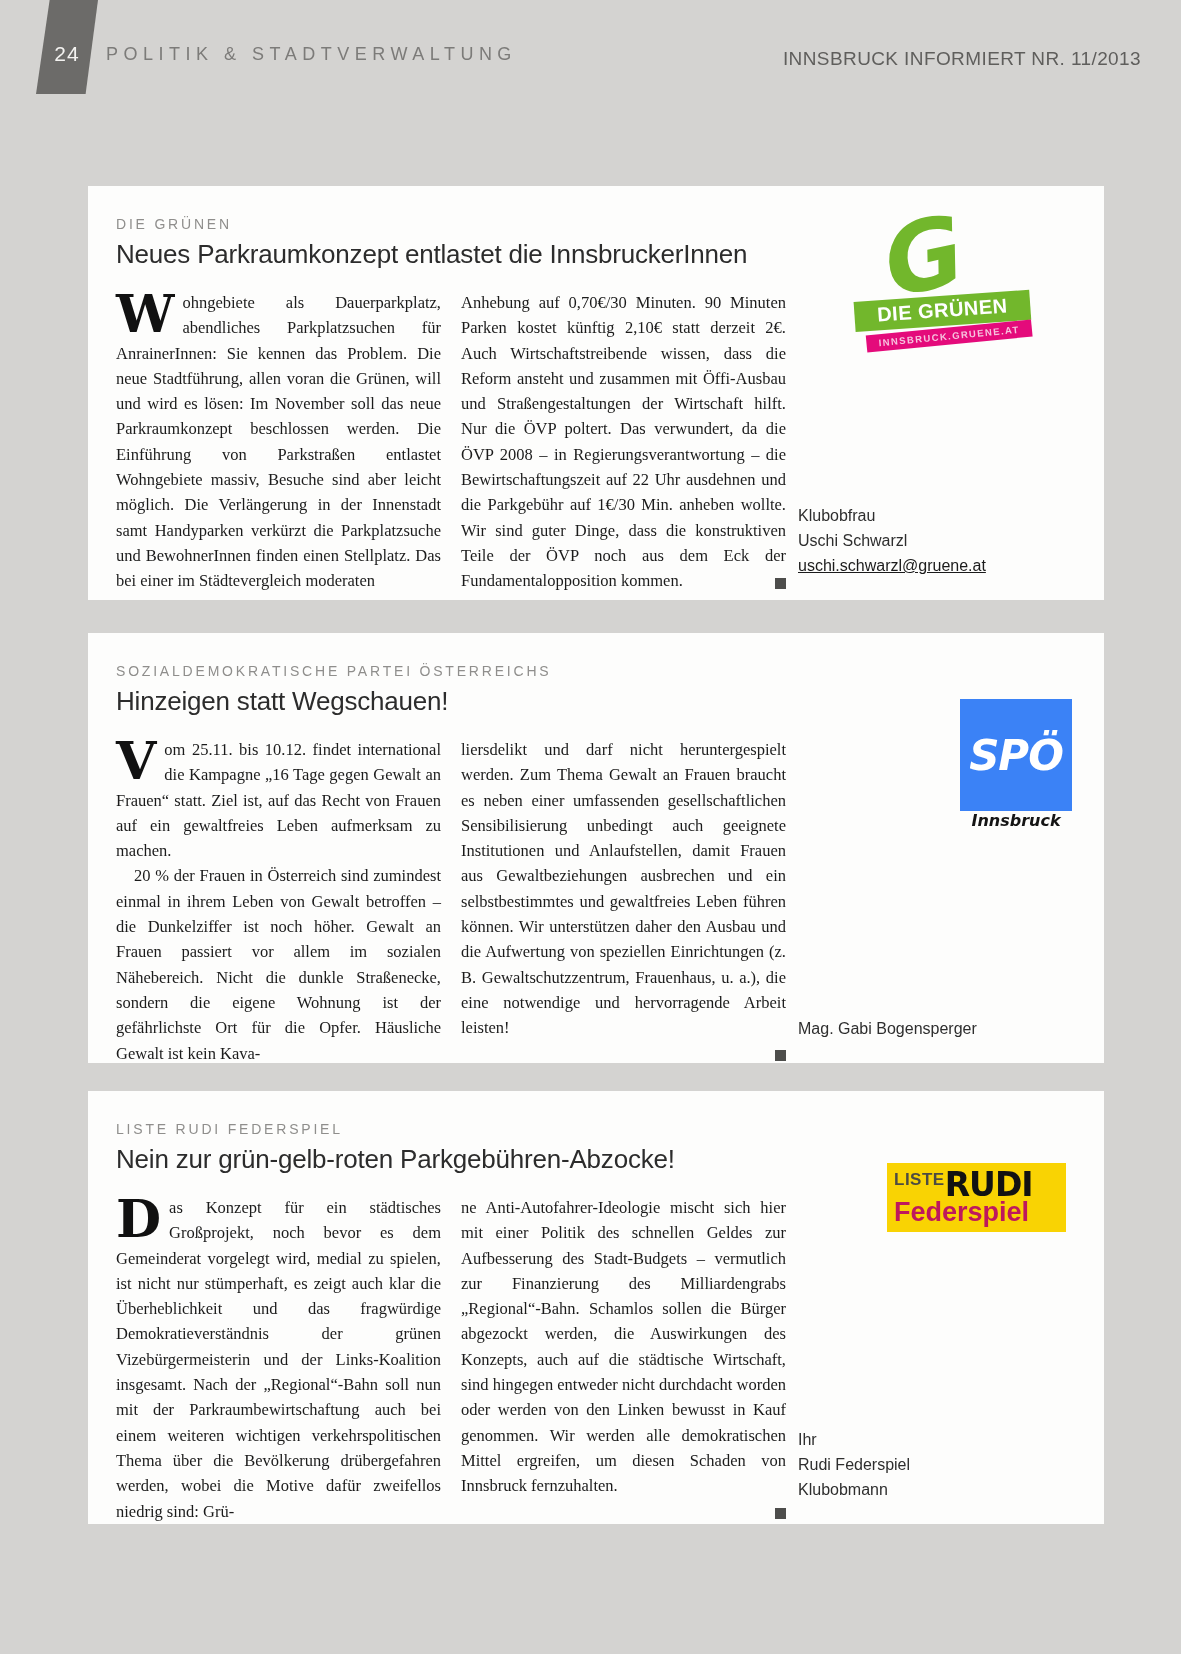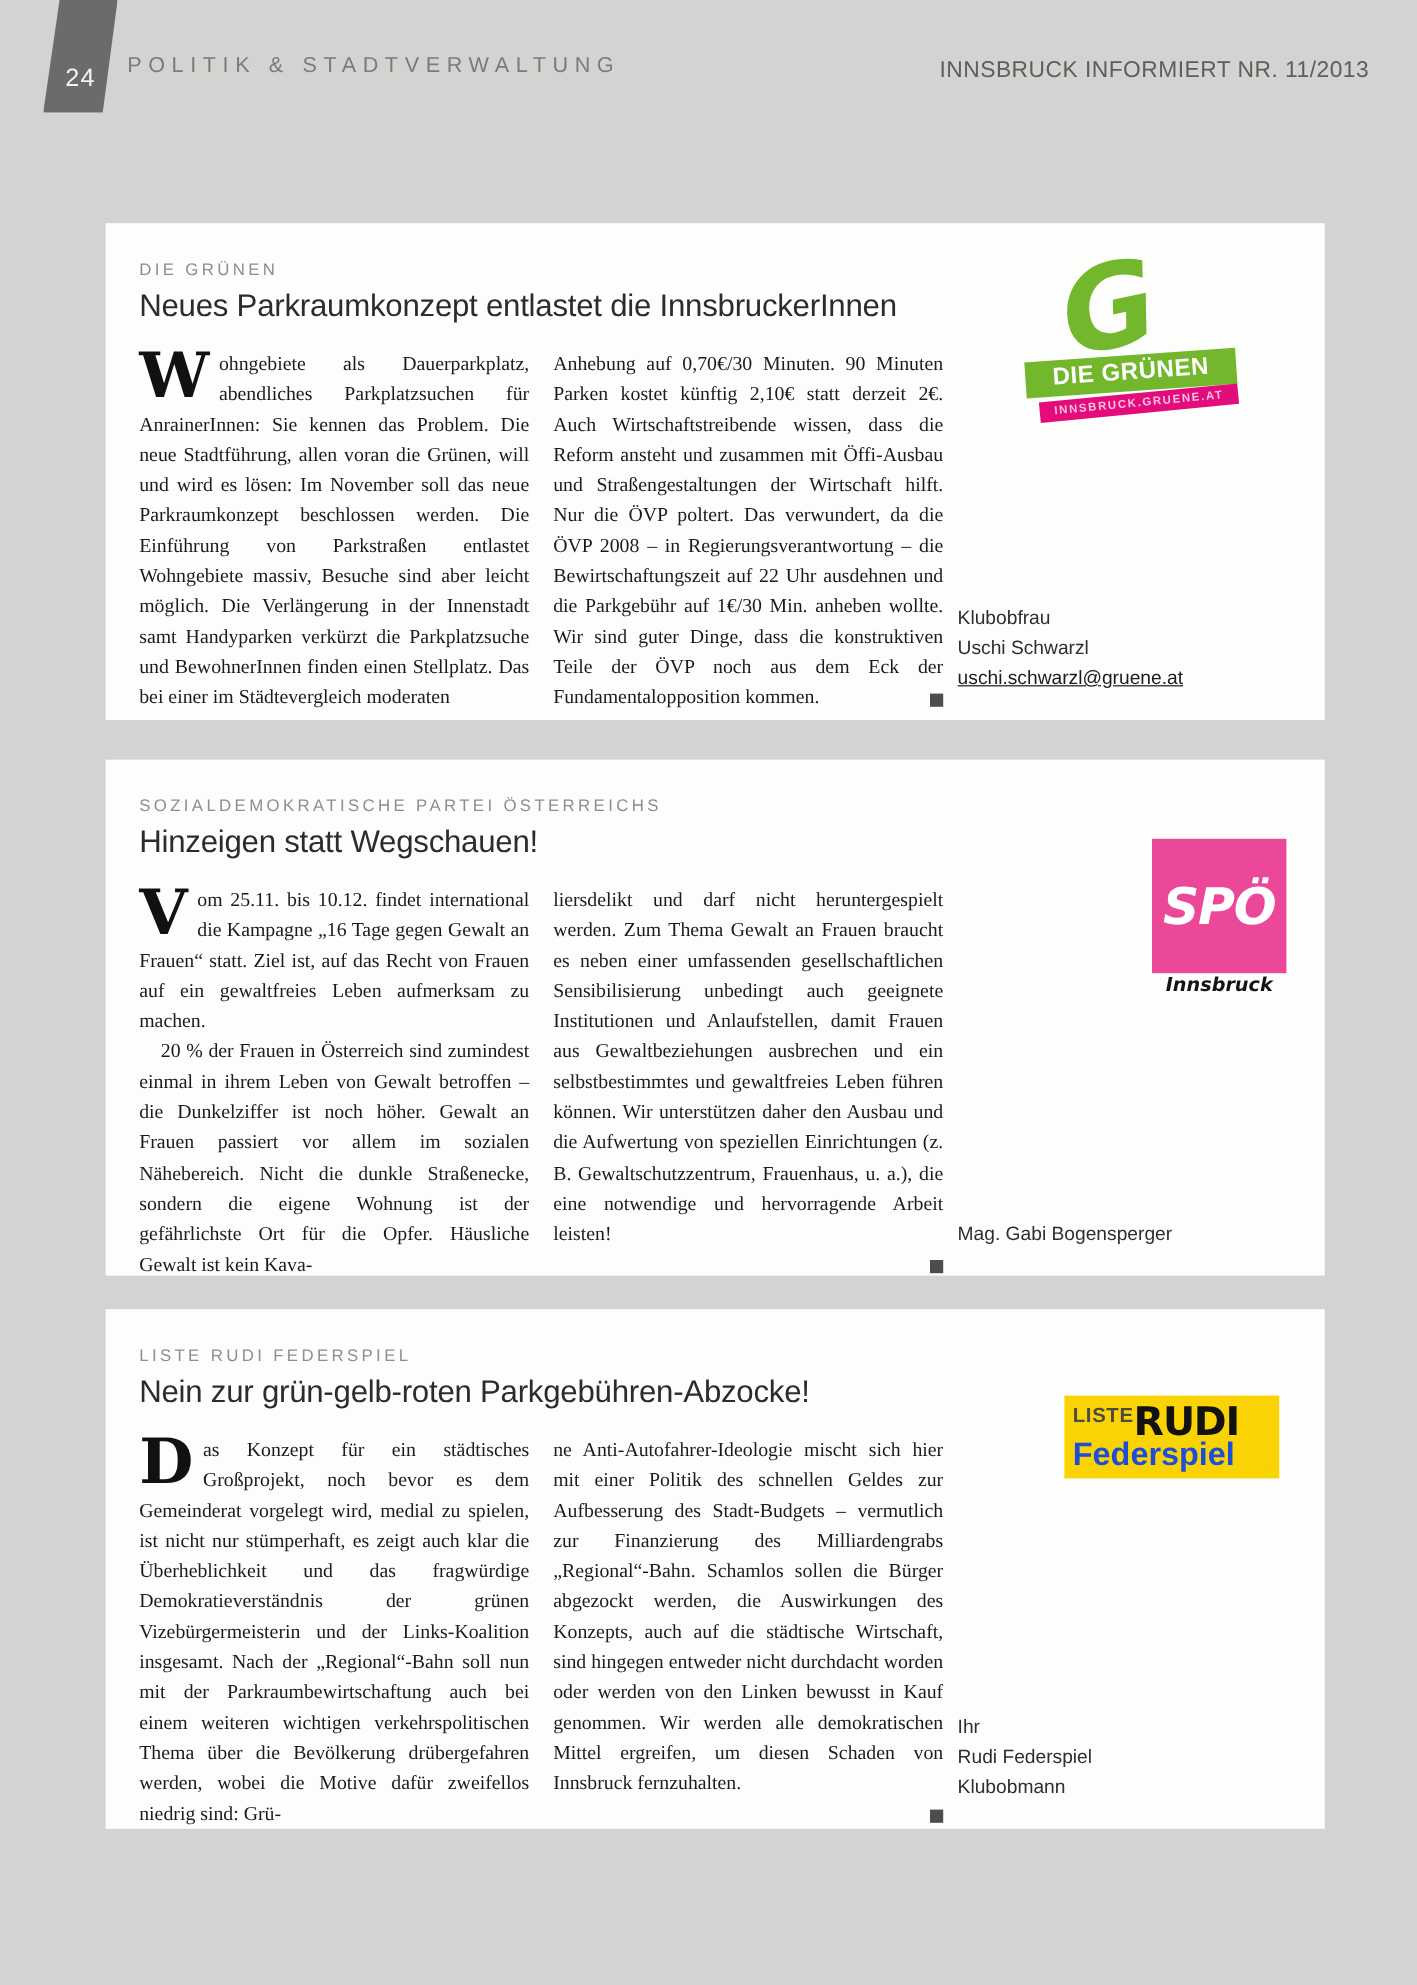--- a/index.html
+++ b/index.html
@@ -10,21 +10,21 @@
     font-family:"Liberation Sans", sans-serif;
     overflow:hidden;
   }
 
   
   .page-num-shape {
     position:absolute; left:36px; top:0; width:62px; height:94px;
     background:#6c6b69;
     clip-path:polygon(22% 0, 100% 0, 80% 100%, 0 100%);
     display:flex; align-items:flex-end; justify-content:center;
-    padding-bottom:16px;
+    padding-bottom:28px;
   }
   .page-num { color:#f4f3f1; font-size:21px; letter-spacing:1px; }
   .section-title {
     position:absolute; left:106px; top:44px;
     font-size:18px; letter-spacing:5.5px; color:#7c7b79; font-weight:400;
   }
   .issue-label {
     position:absolute; right:40px; top:48px;
     font-size:19px; letter-spacing:0.4px; color:#5f5e5c; font-weight:500;
   }
@@ -93,21 +93,21 @@
   .gruene-url {
     background:#e40b7b; color:#f6c3de;
     font-size:9.5px; font-weight:700; letter-spacing:1.4px;
     padding:3px 6px; text-align:center; white-space:nowrap;
     margin:2px 0 0 10px; transform:rotate(-1.5deg);
   }
 
   
   .spoe-logo { margin:36px 8px 0 auto; width:112px; }
   .spoe-mark {
-    width:112px; height:112px; background:#ec4899;
+    width:112px; height:112px; background:#3b82f6;
     display:flex; align-items:center; justify-content:center;
   }
   .spoe-mark span {
     color:#ffffff; font-style:italic; font-weight:bold; font-size:42px;
     letter-spacing:-1px; font-family:"DejaVu Sans", sans-serif;
   }
   .spoe-sub {
     margin-top:0; text-align:center;
     font-style:italic; font-weight:bold; font-size:16px; color:#141414;
     font-family:"DejaVu Sans", sans-serif;
@@ -121,21 +121,21 @@
   .rudi-row1 { display:flex; align-items:flex-start; }
   .rudi-liste {
     font-size:17px; font-weight:700; color:#4c4b43; letter-spacing:0.5px;
     margin-top:3px;
   }
   .rudi-rudi {
     font-size:33px; font-weight:900; color:#121212; letter-spacing:-1px;
     font-family:"DejaVu Sans", sans-serif;
   }
   .rudi-feder {
-    font-size:27px; font-weight:700; color:#1d4ed8; letter-spacing:0;
+    font-size:27px; font-weight:700; color:#be185d; letter-spacing:0;
     margin-top:-2px; border-bottom:2px solid #f9d303;
   }
 </style>
 </head>
 <body>
 
 <header>
   <div class="page-num-shape">
     <span class="page-num">24</span>
   </div>

